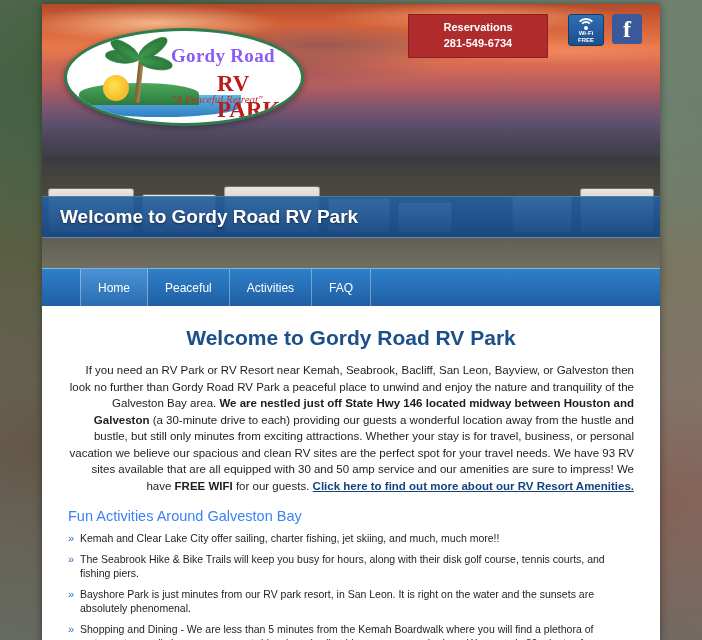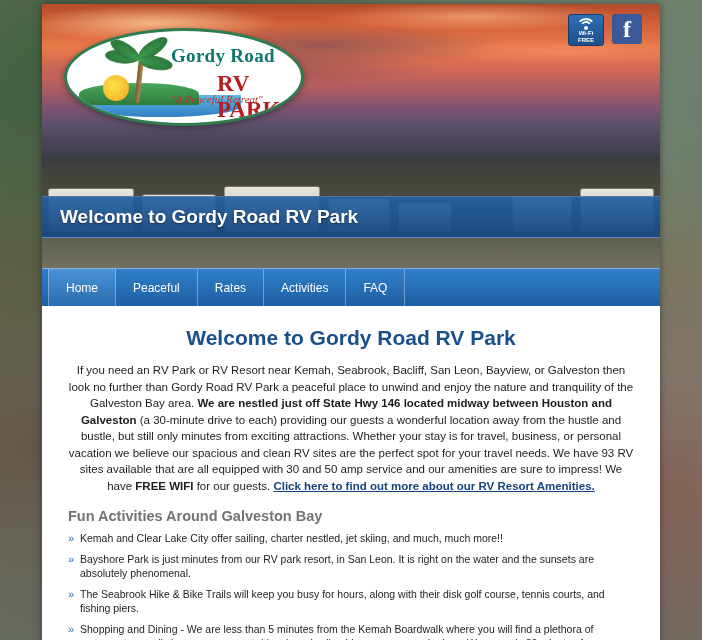--- a/index.html
+++ b/index.html
@@ -94,21 +94,21 @@
     width: 240px; height: 98px;
     background: #ffffff;
     border-radius: 50%;
     border: 3px solid #2f7d4f;
     box-shadow: 0 2px 6px rgba(0,0,0,0.35);
     overflow: hidden;
   }
   .logo-inner { position: relative; width: 100%; height: 100%; }
   .logo-title {
     position: absolute; left: 104px; top: 14px;
-    font-size: 19px; font-weight: bold; color: #0f766e;
+    font-size: 19px; font-weight: bold; color: #8b5cf6;
     letter-spacing: 0.3px;
     font-family: "Liberation Serif", serif;
   }
   .logo-sub {
     position: absolute; left: 118px; top: 40px;
     font-size: 23px; font-weight: bold; color: #b91c1c;
     font-family: "Liberation Serif", serif;
     margin-left: 32px;
   }
   .logo-tag {
@@ -213,21 +213,21 @@
     text-shadow: 0 1px 2px rgba(0,0,0,0.5);
   }
 
   
   .navbar {
     position: relative;
     height: 38px;
     background: linear-gradient(180deg,#2f7fc9,#1f5fa3);
     border-top: 1px solid #7fb2e0;
     display: flex;
-    padding-left: 6px;
+    padding-left: 38px;
   }
   .navitem {
     color: #ffffff;
     font-size: 12px;
     line-height: 38px;
     padding: 0 17px;
     border-right: 1px solid rgba(255,255,255,0.35);
     cursor: pointer;
     white-space: nowrap;
   }
@@ -245,32 +245,32 @@
     text-align: center;
     color: #1a4f8a;
     font-size: 21px;
     font-weight: bold;
     margin: 6px 0 12px 0;
   }
   .intro {
     font-size: 11.5px;
     line-height: 16.5px;
     color: #1d1d1d;
-    text-align: center;
+    text-align: right;
   }
   .intro b { font-weight: bold; }
   .intro a {
     color: #14447d;
     font-weight: bold;
     text-decoration: underline;
   }
   .section-title {
-    color: #737373;
+    color: #3b82f6;
     font-size: 14.5px;
-    font-weight: bold;
+    font-weight: normal;
     margin: 14px 0 7px 0;
   }
   ul.activities { list-style: none; margin: 0; padding: 0; }
   ul.activities li {
     position: relative;
     font-size: 10.5px;
     line-height: 14px;
     color: #1d1d1d;
     padding-left: 12px;
     margin-bottom: 7px;
@@ -313,20 +313,24 @@
           <div class="palm-leaf" style="left:72px; top:20px; transform: rotate(-35deg);"></div>
           <div class="palm-leaf" style="left:72px; top:22px; transform: rotate(10deg);"></div>
           <div class="palm-leaf" style="left:72px; top:20px; transform: rotate(185deg);"></div>
           <div class="palm-leaf" style="left:72px; top:22px; transform: rotate(215deg);"></div>
           <div class="logo-title">Gordy Road</div>
           <div class="logo-sub">RV PARK</div>
           <div class="logo-tag">"A Peaceful Retreat"</div>
         </div>
       </div>
 
+      <div class="reservations">
+        <div class="res-label">Reservations</div>
+        <div class="res-phone">281-549-6734</div>
+      </div>
 
       <div class="wifi-badge">
         <div class="wifi-arcs">
           <span class="a1"></span>
           <span class="a2"></span>
           <span class="wifi-dot"></span>
         </div>
         <div class="wifi-txt">Wi-Fi</div>
         <div class="wifi-txt">FREE</div>
       </div>
@@ -334,36 +338,35 @@
       <div class="fb-badge">f</div>
 
       <div class="welcome-bar">
         <span>Welcome to Gordy Road RV Park</span>
       </div>
     </div>
 
     <div class="navbar">
       <div class="navitem active">Home</div>
       <div class="navitem">Peaceful</div>
-      <div class="navitem">Rates</div>
       <div class="navitem">Activities</div>
       <div class="navitem">FAQ</div>
     </div>
 
     <div class="content">
       <h1 class="page-title">Welcome to Gordy Road RV Park</h1>
 
       <p class="intro"><span>If you need an RV Park or RV Resort near Kemah, Seabrook, Bacliff, San Leon, Bayview, or Galveston then look no further than Gordy Road RV Park a peaceful place to unwind and enjoy the nature and tranquility of the Galveston Bay area. </span><b>We are nestled just off State Hwy 146 located midway between Houston and Galveston</b><span> (a 30-minute drive to each) providing our guests a wonderful location away from the hustle and bustle, but still only minutes from exciting attractions. Whether your stay is for travel, business, or personal vacation we believe our spacious and clean RV sites are the perfect spot for your travel needs. We have 93 RV sites available that are all equipped with 30 and 50 amp service and our amenities are sure to impress! We have </span><b>FREE WIFI</b><span> for our guests. </span><a href="#">Click here to find out more about our RV Resort Amenities.</a></p>
 
       <h2 class="section-title">Fun Activities Around Galveston Bay</h2>
 
       <ul class="activities">
-        <li>Kemah and Clear Lake City offer sailing, charter nestled, jet skiing, and much, much more!!</li>
+        <li>Kemah and Clear Lake City offer sailing, charter fishing, jet skiing, and much, much more!!</li>
+        <li>The Seabrook Hike &amp; Bike Trails will keep you busy for hours, along with their disk golf course, tennis courts, and fishing piers.</li>
         <li>Bayshore Park is just minutes from our RV park resort, in San Leon. It is right on the water and the sunsets are absolutely phenomenal.</li>
-        <li>The Seabrook Hike &amp; Bike Trails will keep you busy for hours, along with their disk golf course, tennis courts, and fishing piers.</li>
         <li>Shopping and Dining - We are less than 5 minutes from the Kemah Boardwalk where you will find a plethora of restaurants, small shops, amusement rides, boardwalk midway games, and prizes. We are only 30 minutes from Galveston Bay where you can also find fine dining, boutiques, cafes, shops, and pubs. There are also many lovely places to stop along the way.</li>
 
       </ul>
 
     </div>
 
   </div>
 </div>
 
 </body></html>

